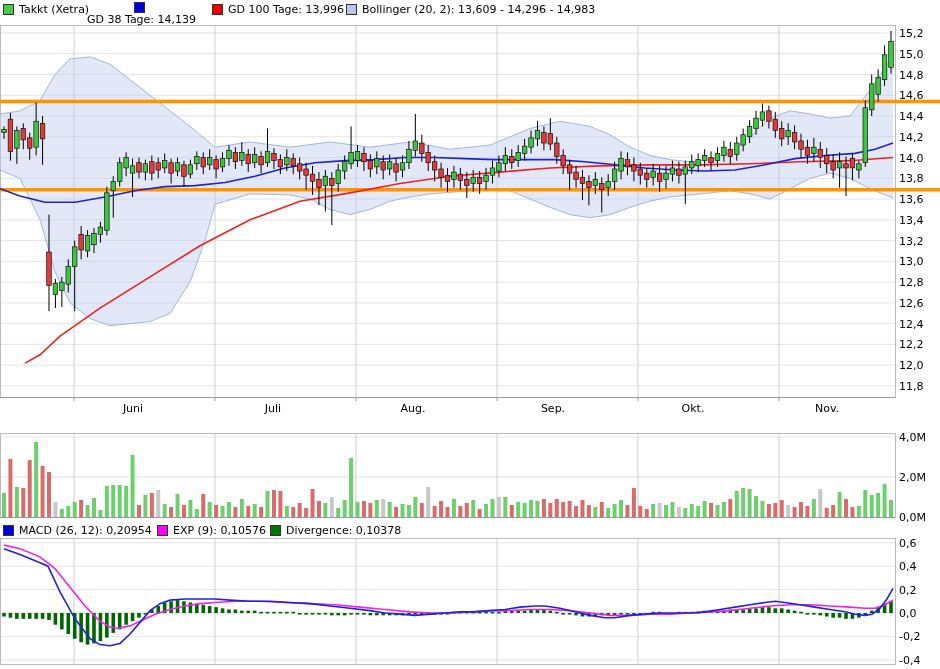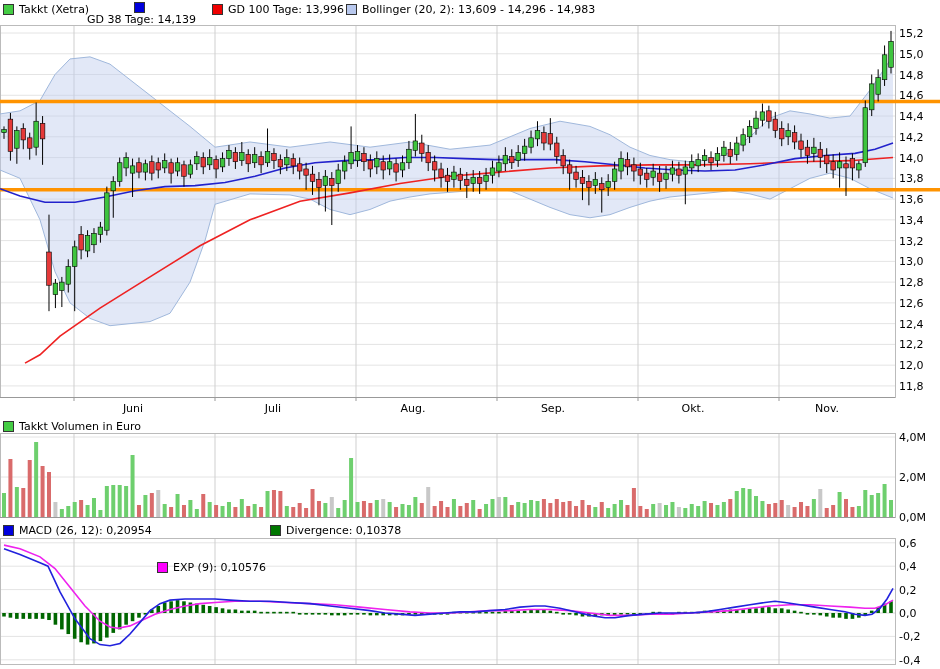--- a/index.html
+++ b/index.html
@@ -698,33 +698,27 @@
     <span class="legend-item" style="left:212px;">
       <span class="swatch" style="background: rgb(238, 0, 0);"></span>
       <span class="legend-label">GD 100 Tage: 13,996</span>
     </span>
     <span class="legend-item" style="left:330px;padding-left:16px;">
       <span class="swatch" style="background: rgb(184, 200, 238);"></span>
       <span class="legend-label">Bollinger (20, 2): 13,609 - 14,296 - 14,983</span>
     </span>
   </div>
 
-  <div class="legend-row" style="top:419px;">
-    <span class="legend-item" style="left:3px;">
-      <span class="swatch" style="background: rgb(68, 204, 68);"></span>
-      <span class="legend-label">Takkt Volumen in Euro</span>
-    </span>
-  </div>
 
   <div class="legend-row" style="top:523px;">
     <span class="legend-item" style="left:3px;">
       <span class="swatch" style="background: rgb(0, 0, 221);"></span>
       <span class="legend-label">MACD (26, 12): 0,20954</span>
     </span>
-    <span class="legend-item" style="left:157px;margin-top:37px;">
+    <span class="legend-item" style="left:157px;">
       <span class="swatch" style="background: rgb(255, 0, 255);"></span>
       <span class="legend-label">EXP (9): 0,10576</span>
     </span>
     <span class="legend-item" style="left:270px;">
       <span class="swatch" style="background: rgb(0, 119, 0);"></span>
       <span class="legend-label">Divergence: 0,10378</span>
     </span>
   </div>
 </div>
 

